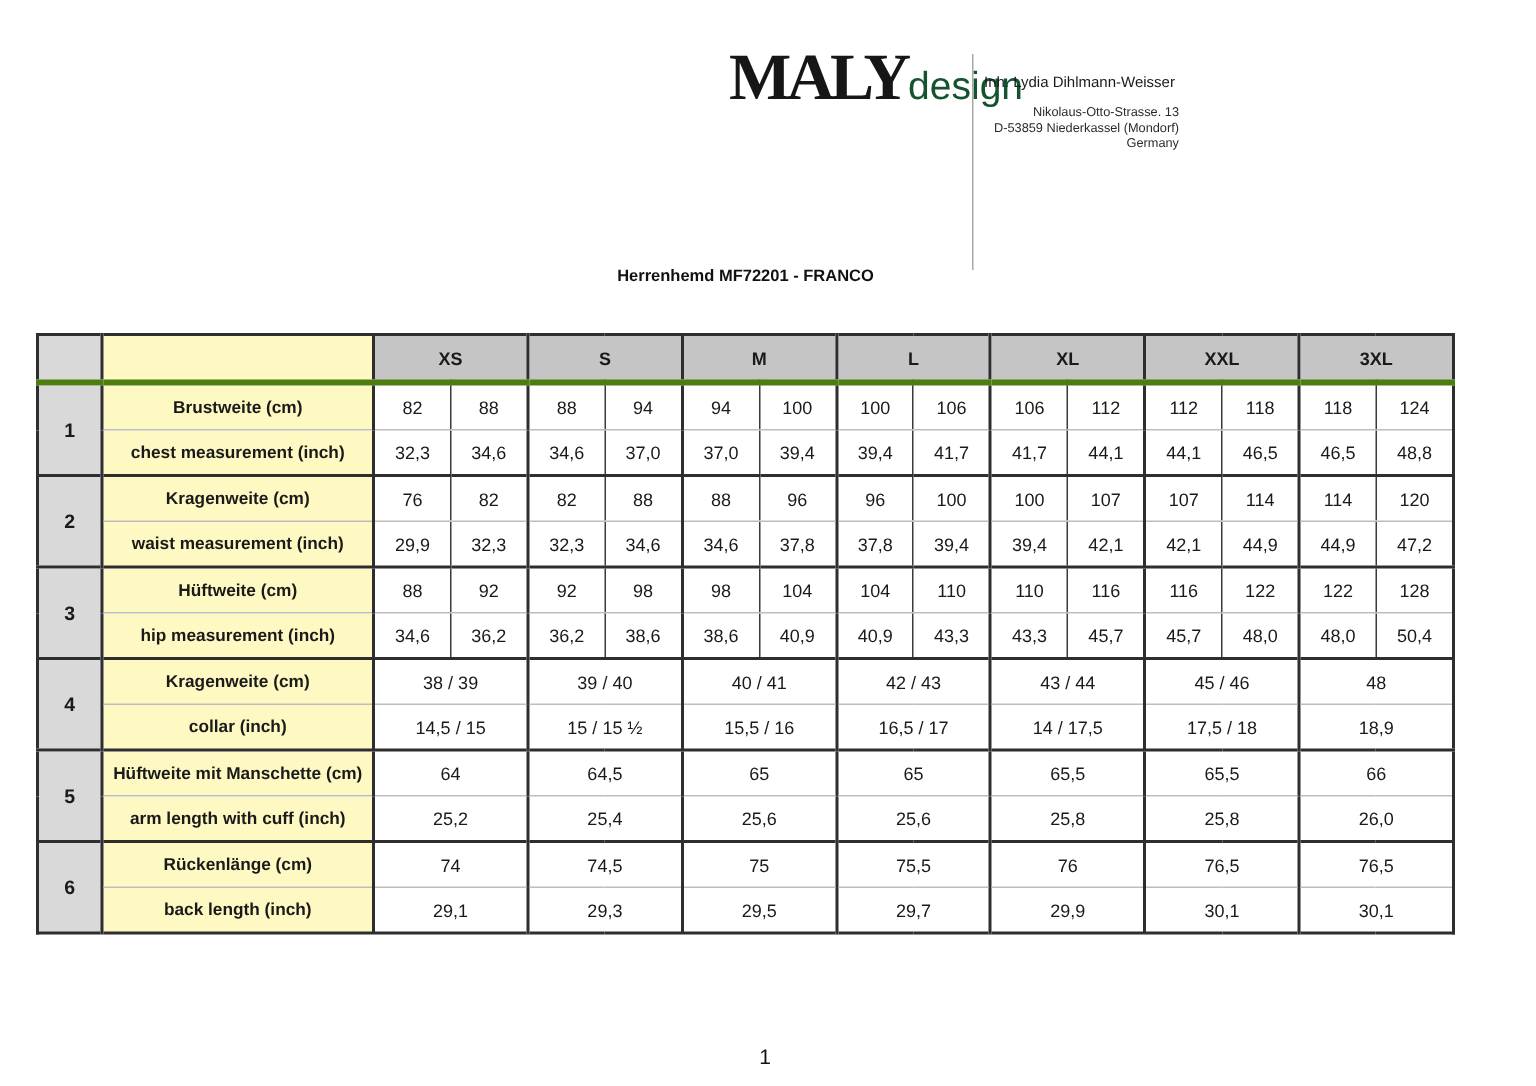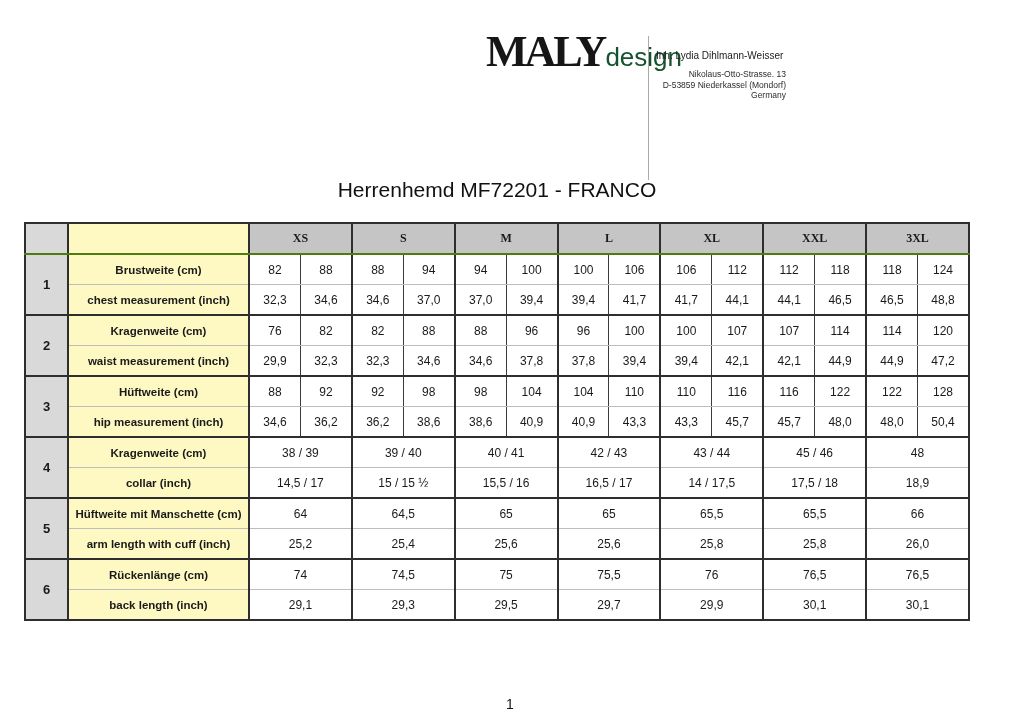--- a/index.html
+++ b/index.html
@@ -10,33 +10,33 @@
   
   .logo{position:absolute;left:486px;top:30px;white-space:nowrap;line-height:1;}
   .logo .brand{font-weight:bold;font-size:44px;letter-spacing:-3px;color:#161616;font-family:Liberation Serif, serif;}
   .logo .suffix{font-size:26px;color:#14532d;letter-spacing:0;margin-left:1px;}
   .hdr-divider{position:absolute;left:648px;top:36px;width:1px;height:144px;background:#a9a9a9;}
   .contact{position:absolute;left:656px;top:50px;width:130px;text-align:right;}
   .contact .owner{font-size:10px;color:#1a1a1a;margin-bottom:8px;text-align:left;}
   .contact .addr{font-size:8.5px;color:#2b2b2b;line-height:1.25;}
   
   .title{position:absolute;left:0;top:178px;width:994px;margin:0;text-align:center;
-         font-size:21px;font-weight:normal;color:#111;}
+         font-size:11px;font-weight:bold;color:#111;}
   
   .size-table{
     position:absolute;left:24px;top:222px;width:946px;
     border-collapse:collapse;table-layout:fixed;
     border:2px solid #2e2e2e;
   }
   .size-table td{
     padding:0 2px;height:29px;font-size:12px;text-align:center;vertical-align:middle;
     overflow:hidden;white-space:nowrap;
   }
   thead td{height:43px;background:#c5c5c5;font-weight:bold;font-size:12px;
-           border-bottom:2px solid #4d7c0f;font-family:Liberation Serif, serif;}
+           border-bottom:4px solid #4d7c0f;}
   td.num{background:#d9d9d9;font-weight:bold;font-size:13px;}
   td.lbl{background:#fef9c3;font-weight:bold;font-size:11.5px;border-left:2px solid #2e2e2e;margin-top:44px;}
   td.val{background:#ffffff;}
   .bl-thick{border-left:2px solid #2e2e2e;}
   .bl-thin{border-left:1px solid #3a3a3a;}
   tr.cm-row td{border-top:2px solid #2e2e2e;}
   td.sub{border-bottom:1px solid #bdbdbd;}
   
   .page-num{position:absolute;left:0;top:696px;width:1020px;text-align:center;
             font-size:14px;color:#111;}
@@ -203,21 +203,21 @@
           <td class="val sub bl-thick" colspan="2">38 / 39</td>
           <td class="val sub bl-thick" colspan="2">39 / 40</td>
           <td class="val sub bl-thick" colspan="2">40 / 41</td>
           <td class="val sub bl-thick" colspan="2">42 / 43</td>
           <td class="val sub bl-thick" colspan="2">43 / 44</td>
           <td class="val sub bl-thick" colspan="2">45 / 46</td>
           <td class="val sub bl-thick" colspan="2">48</td>
         </tr>
         <tr class="in-row">
           <td class="lbl">collar (inch)</td>
-          <td class="val bl-thick" colspan="2">14,5 / 17</td>
+          <td class="val bl-thick" colspan="2">14,5 / 15</td>
           <td class="val bl-thick" colspan="2">15 / 15 ½</td>
           <td class="val bl-thick" colspan="2">15,5 / 16</td>
           <td class="val bl-thick" colspan="2">16,5 / 17</td>
           <td class="val bl-thick" colspan="2">14 / 17,5</td>
           <td class="val bl-thick" colspan="2">17,5 / 18</td>
           <td class="val bl-thick" colspan="2">18,9</td>
         </tr>
         <tr class="cm-row">
           <td class="num" rowspan="2">5</td>
           <td class="lbl sub">Hüftweite mit Manschette (cm)</td>

